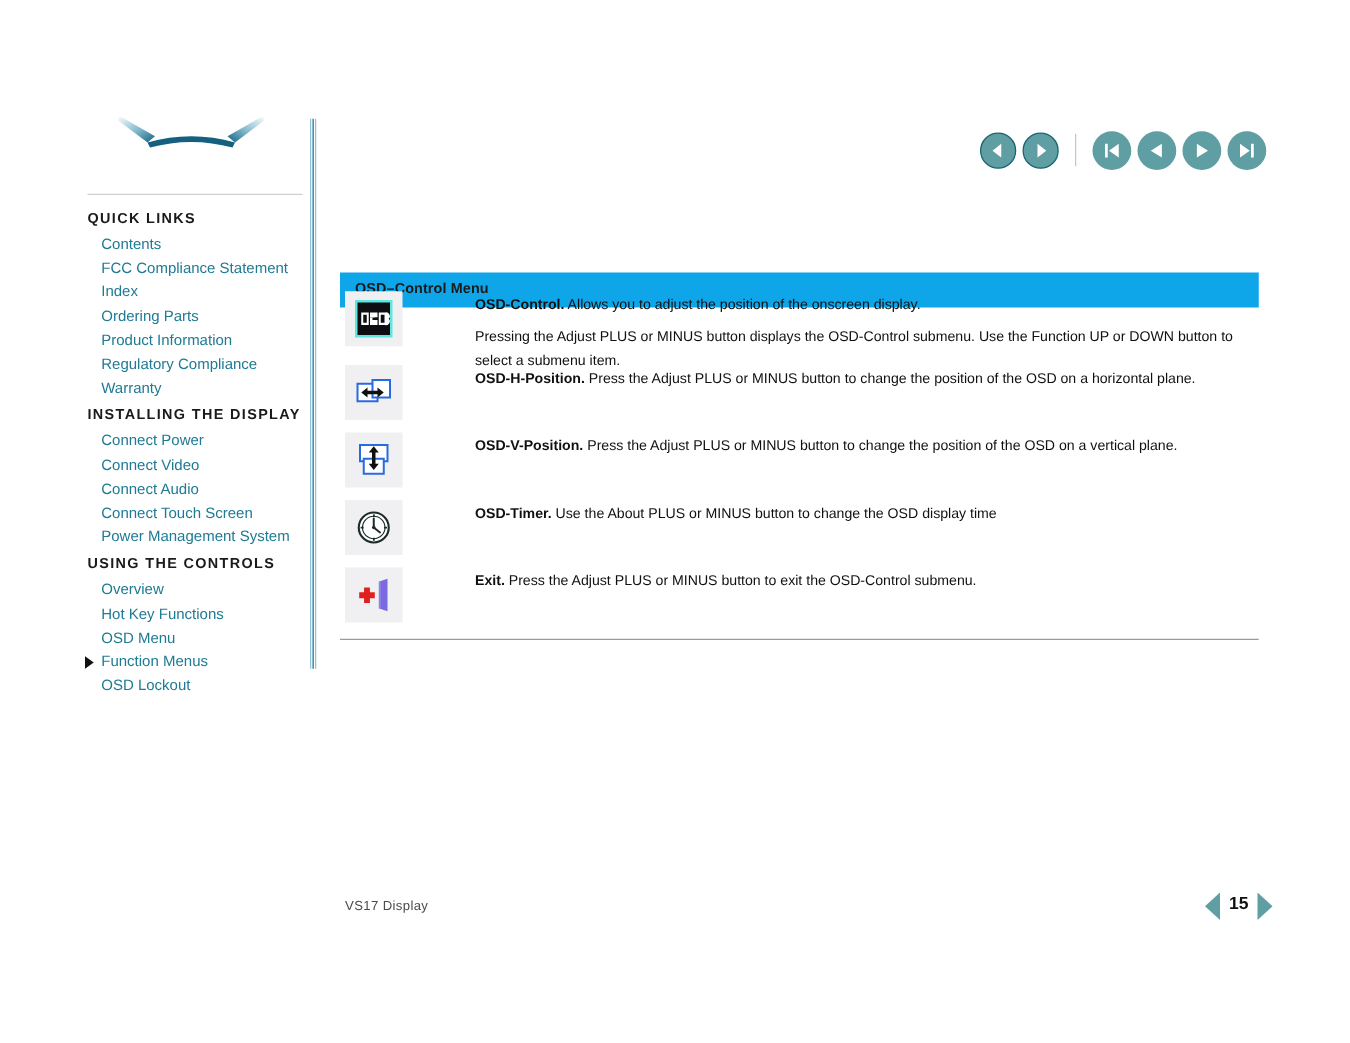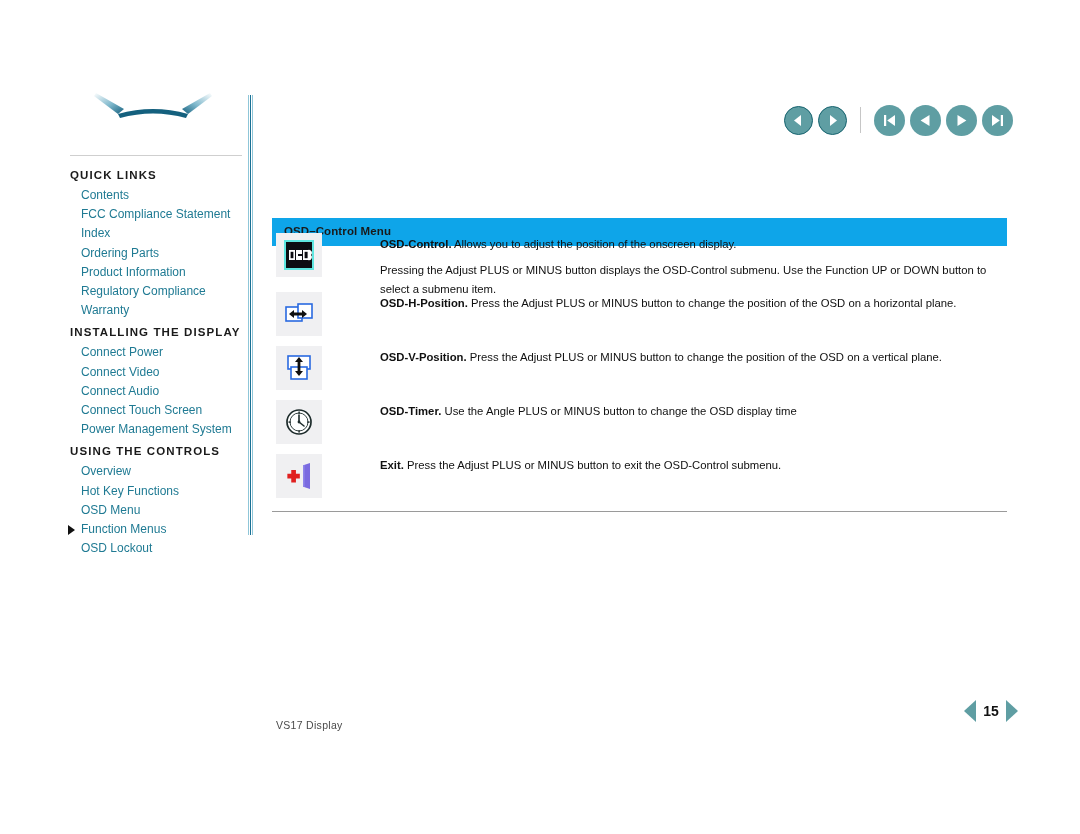--- a/index.html
+++ b/index.html
@@ -218,23 +218,23 @@
     left: 276px;
     top: 719px;
     font-family: Liberation Sans, sans-serif;
     font-size: 10.5px;
     color: #4a4a4a;
     letter-spacing: 0.3px;
   }
   #pager {
     position: absolute;
     right: 62px;
-    top: 698px;
+    top: 714px;
     display: flex;
-    align-items: center;
+    align-items: flex-start;
     height: 26px;
   }
   .pager-arrow {
     width: 0;
     height: 0;
     cursor: pointer;
   }
   .pager-arrow.left {
     border-right: 12px solid #5f9ea3;
     border-top: 11px solid transparent;
@@ -412,21 +412,21 @@
           <rect x="16.4" y="6.5" width="1.4" height="2.4" fill="#1d2b2b"></rect>
           <rect x="16.4" y="25.2" width="1.4" height="2.4" fill="#1d2b2b"></rect>
           <rect x="6.5" y="16.4" width="2.4" height="1.4" fill="#1d2b2b"></rect>
           <rect x="25.2" y="16.4" width="2.4" height="1.4" fill="#1d2b2b"></rect>
           <path d="M17 17 L17 10" stroke="#1d2b2b" stroke-width="1.6" stroke-linecap="round"></path>
           <path d="M17 17 L22 21" stroke="#1d2b2b" stroke-width="1.6" stroke-linecap="round"></path>
           <circle cx="17" cy="17" r="1.4" fill="#1d2b2b"></circle>
         </svg>
       </div>
       <div class="txt">
-        <p><b>OSD-Timer.</b> <span>Use the Angle PLUS or MINUS button to change the OSD display time</span></p>
+        <p><b>OSD-Timer.</b> <span>Use the About PLUS or MINUS button to change the OSD display time</span></p>
       </div>
     </div>
     <div class="entry" style="top: 454px;">
       <div class="ic">
         <svg width="34" height="34" viewBox="0 0 34 34">
           <path d="M8 13 h5 v-5 h6 v5 h5 v6 h-5 v5 h-6 v-5 h-5 z" fill="#e02020" transform="translate(-4,0) scale(0.78) translate(4,6)"></path>
           <path d="M22 6 l6 -2 v26 l-6 -2 z" fill="#7a6ae0"></path>
           <rect x="21" y="6" width="1.6" height="22" fill="#8f85ea"></rect>
         </svg>
       </div>

